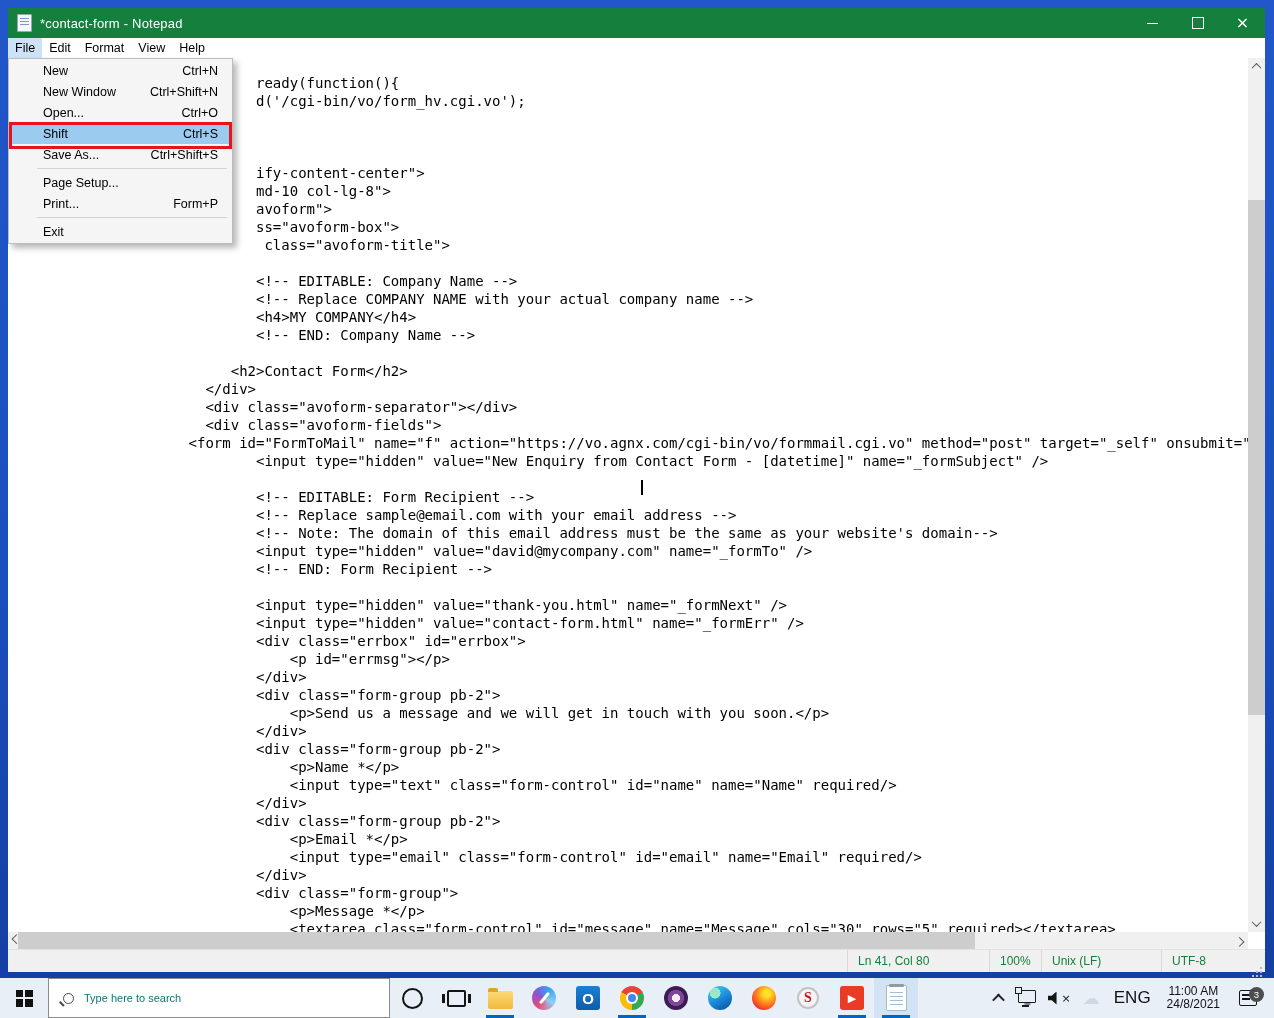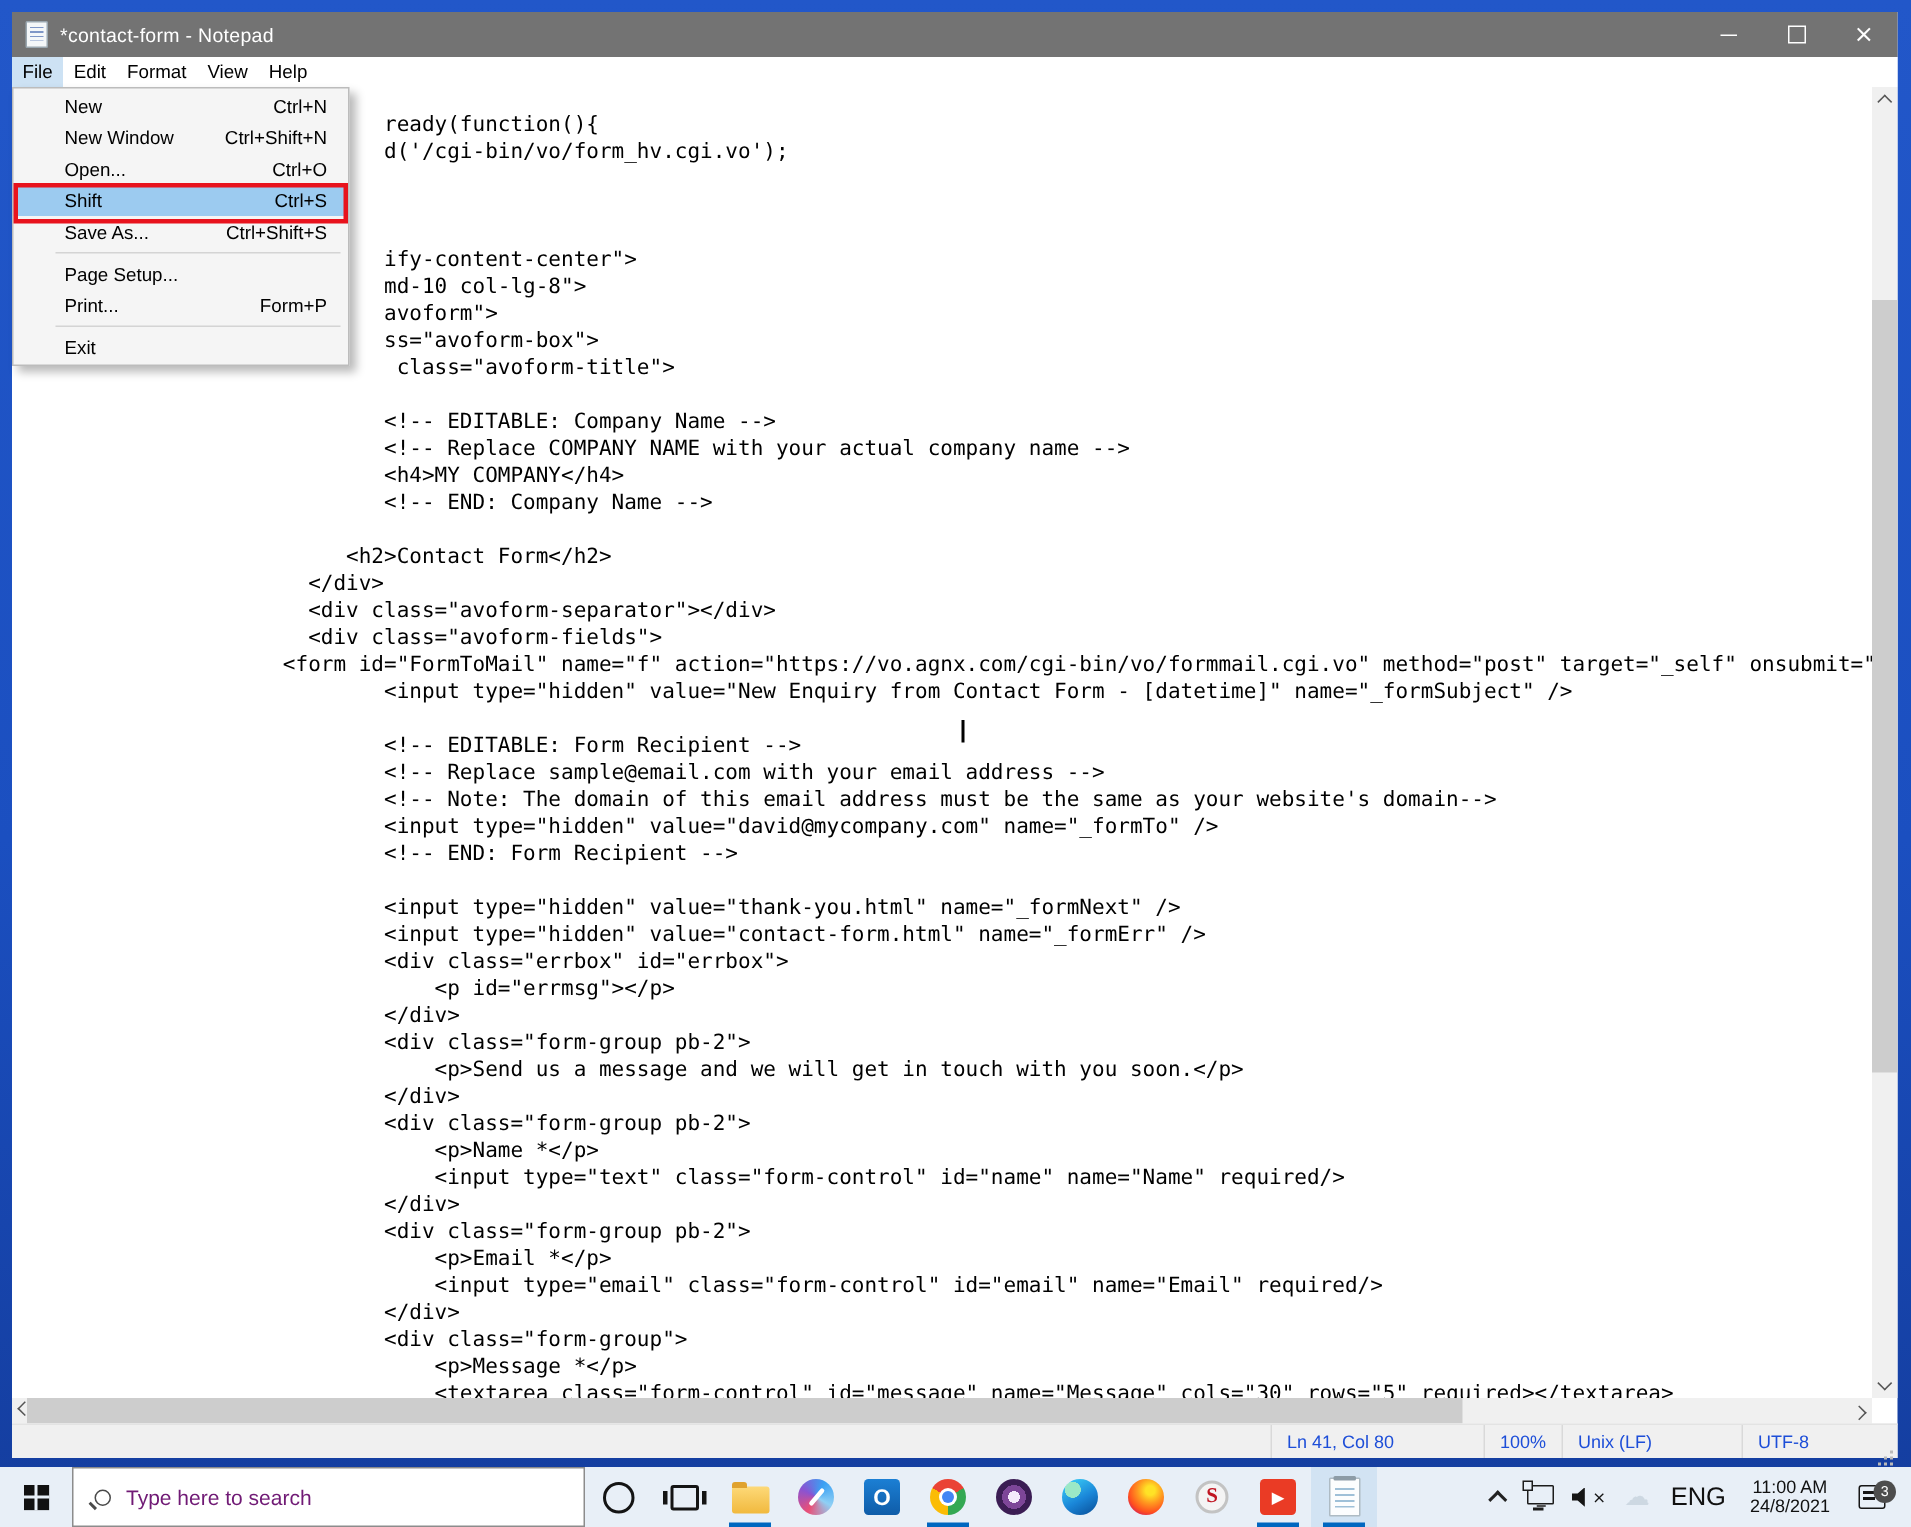--- a/index.html
+++ b/index.html
@@ -1,20 +1,20 @@
 <!DOCTYPE html>
 <html><head>
 <meta charset="utf-8">
 <style>
   html,body{margin:0;padding:0;width:1274px;height:1018px;overflow:hidden;
     font-family:"Liberation Sans",sans-serif;-webkit-font-smoothing:antialiased;}
   .desktop{position:absolute;inset:0;background:linear-gradient(180deg,#2257c9 0%,#1b4fc0 55%,#143d9e 100%);}
   
   .window{position:absolute;left:8px;top:8px;width:1257px;height:964px;background:#fff;}
-  .titlebar{position:absolute;left:0;top:0;right:0;height:30px;background:#737373;display:flex;align-items:center;color:#fff;}
+  .titlebar{position:absolute;left:0;top:0;right:0;height:30px;background:#15803d;display:flex;align-items:center;color:#fff;}
   .win-icon{width:13px;height:16px;margin-left:9px;background:#f4f7f9;border:1px solid #9aa7b0;border-radius:1px;position:relative;}
   .win-icon::before{content:"";position:absolute;left:2px;right:2px;top:3px;height:9px;
     background:repeating-linear-gradient(#7f97c7 0 1px,transparent 1px 3px);}
   .title-text{font-size:13px;margin-left:8px;letter-spacing:.2px;}
   .caption{margin-left:auto;display:flex;height:100%;}
   .cap-btn{width:45px;height:100%;display:flex;align-items:center;justify-content:center;color:#fff;}
   .glyph-min{width:11px;height:1px;background:#fff;}
   .glyph-max{width:10px;height:10px;border:1px solid #fff;}
   .glyph-close{font-size:16px;line-height:16px;font-family:"DejaVu Sans",sans-serif;}
   .menubar{position:absolute;left:0;top:30px;right:0;height:20px;background:#fff;display:flex;font-size:12.5px;color:#000;}
@@ -30,21 +30,21 @@
   .sc-btn{position:absolute;width:17px;height:17px;display:flex;align-items:center;justify-content:center;}
   .chev{width:6px;height:6px;border-left:1.5px solid #555;border-top:1.5px solid #555;}
   .chev.up{transform:rotate(45deg) translate(1px,1px);}
   .chev.down{transform:rotate(225deg) translate(1px,1px);}
   .chev.left{transform:rotate(-45deg) translate(1px,-1px);}
   .chev.right{transform:rotate(135deg) translate(1px,-1px);}
   .v-thumb{position:absolute;left:0;width:17px;top:142px;height:515px;background:#cdcdcd;}
   .h-thumb{position:absolute;top:0;height:17px;left:10px;width:957px;background:#cdcdcd;}
   
   .statusbar{position:absolute;left:0;right:0;bottom:0;height:23px;background:#f0f0f0;border-top:1px solid #e3e3e3;
-    display:flex;align-items:stretch;font-size:12px;color:#1d4ed8;box-sizing:border-box;}
+    display:flex;align-items:stretch;font-size:12px;color:#15803d;box-sizing:border-box;}
   .sb-spacer{flex:1;}
   .sb-cell{border-left:1px solid #d9d9d9;display:flex;align-items:center;padding-left:10px;box-sizing:border-box;}
   .sb-pos{width:142px;}.sb-zoom{width:52px;}.sb-eol{width:120px;}.sb-enc{width:104px;}
   .grip{position:absolute;right:3px;bottom:3px;width:2px;height:2px;background:#b9b9b9;
     box-shadow:-4px 4px #b9b9b9,0 4px #b9b9b9,-8px 8px #b9b9b9,-4px 8px #b9b9b9,0 8px #b9b9b9;}
   
   .file-menu{position:absolute;left:0;top:50px;width:225px;background:#f5f5f5;border:1px solid #bcbcbc;
     box-shadow:4px 4px 6px rgba(0,0,0,.28);padding:1px 0;box-sizing:border-box;z-index:20;font-size:12.5px;}
   .menu-item{height:21px;display:flex;align-items:center;}
   .menu-item .mi-label{margin-left:34px;flex:1;}
@@ -55,21 +55,21 @@
   
   .taskbar{position:absolute;left:0;bottom:0;width:1274px;height:40px;background:#e8eff7;display:flex;align-items:stretch;z-index:50;}
   .tb-start{width:48px;display:flex;align-items:center;justify-content:center;}
   .i-start{width:17px;height:17px;background:#111;
     -webkit-mask:linear-gradient(#000,#000);mask:linear-gradient(#000,#000);position:relative;}
   .i-start::after{content:"";position:absolute;left:7.5px;top:0;width:2px;height:17px;background:#e8eff7;box-shadow:0 0 0 0;}
   .i-start::before{content:"";position:absolute;top:7.5px;left:0;height:2px;width:17px;background:#e8eff7;z-index:1;}
   .tb-search{width:342px;background:#fff;border:1px solid #8c8c8c;box-sizing:border-box;display:flex;align-items:center;}
   .i-mag{width:9px;height:9px;border:1.6px solid #4a4a4a;border-radius:50%;margin-left:14px;position:relative;}
   .i-mag::after{content:"";position:absolute;width:6px;height:1.6px;background:#4a4a4a;left:-5px;bottom:-2px;transform:rotate(45deg);}
-  .search-ph{font-size:14px;color:#701a75;margin-left:10px;}
+  .search-ph{font-size:11px;color:#0f766e;margin-left:10px;}
   .tb-btn{width:44px;display:flex;align-items:center;justify-content:center;position:relative;}
   .tb-btn.underline::after{content:"";position:absolute;left:8px;right:8px;bottom:0;height:3px;background:#0067c0;}
   .tb-btn.active{background:#d2e3f3;}
   .icon{display:flex;align-items:center;justify-content:center;}
   .i-cortana{width:17px;height:17px;border:2px solid #141414;border-radius:50%;}
   .i-taskview{width:15px;height:13px;border:2px solid #141414;border-radius:2px;position:relative;}
   .i-taskview::before,.i-taskview::after{content:"";position:absolute;top:2px;width:3px;height:9px;background:#141414;}
   .i-taskview::before{left:-7px;} .i-taskview::after{right:-7px;}
   .i-folder{width:25px;height:18px;background:linear-gradient(#fdd978,#f1b93e);border-radius:2px;position:relative;margin-top:3px;}
   .i-folder::before{content:"";position:absolute;top:-3px;left:0;width:10px;height:4px;background:#e0a22e;border-radius:2px 2px 0 0;}

